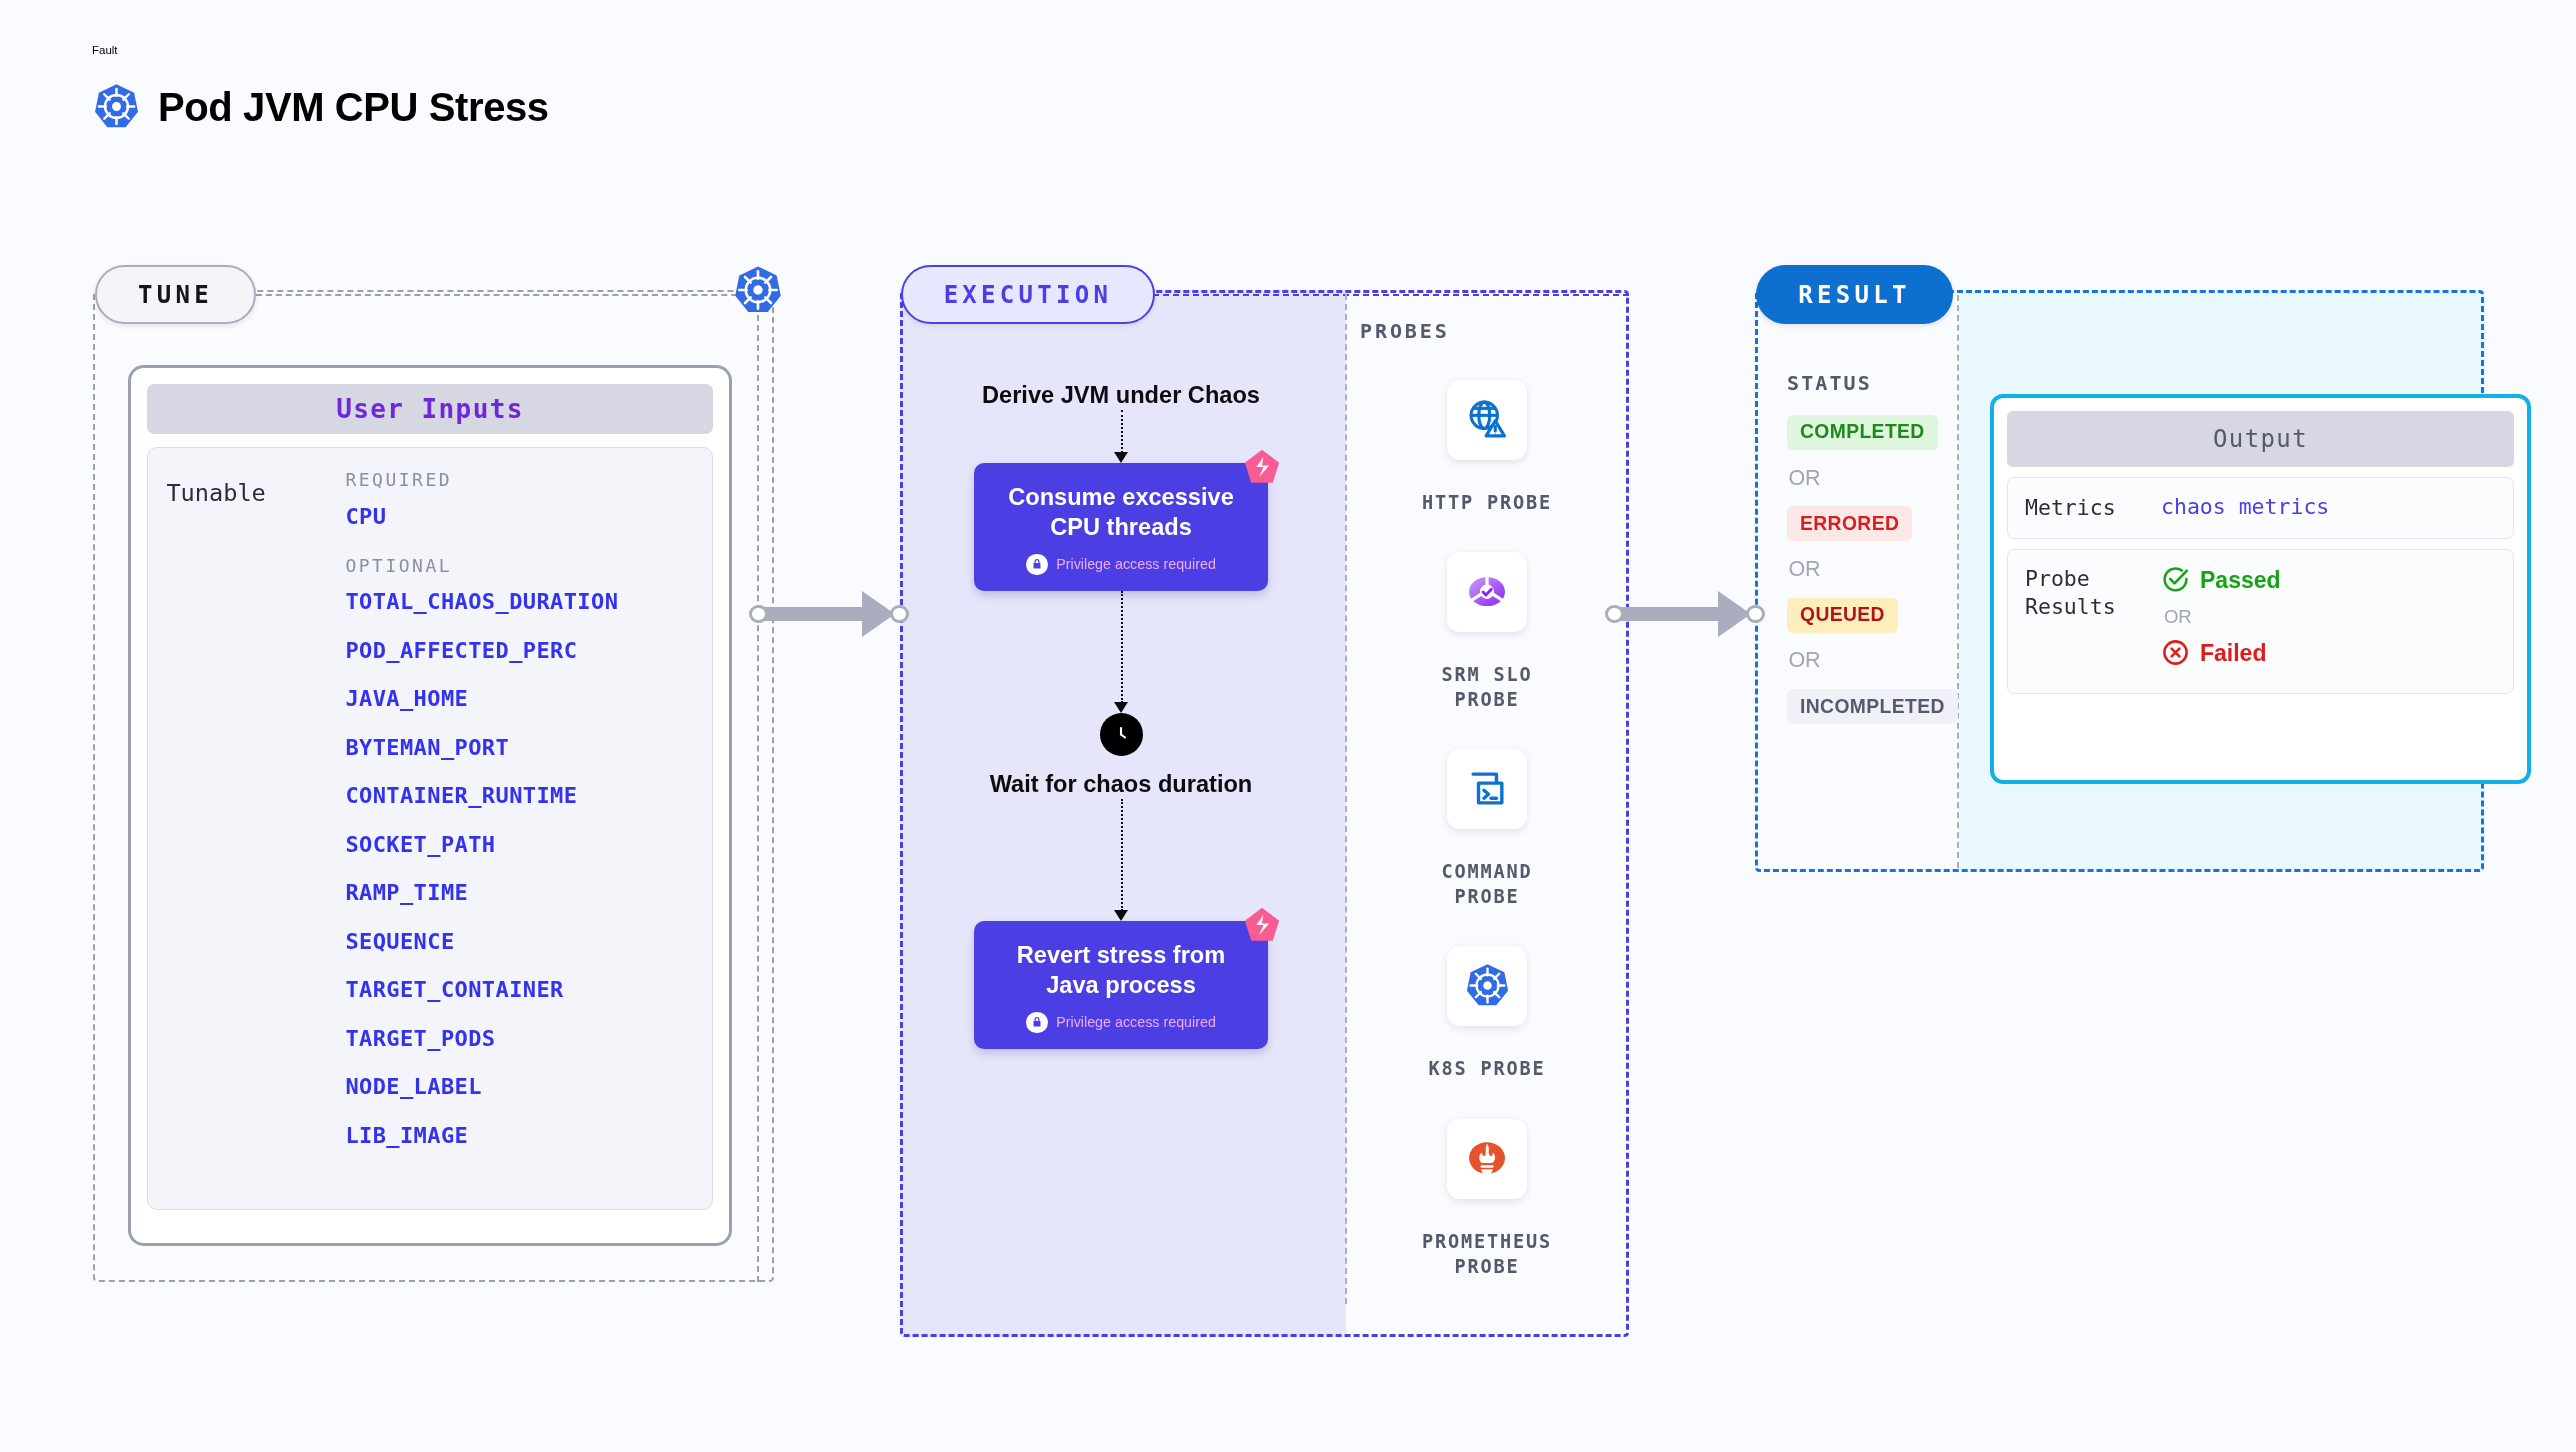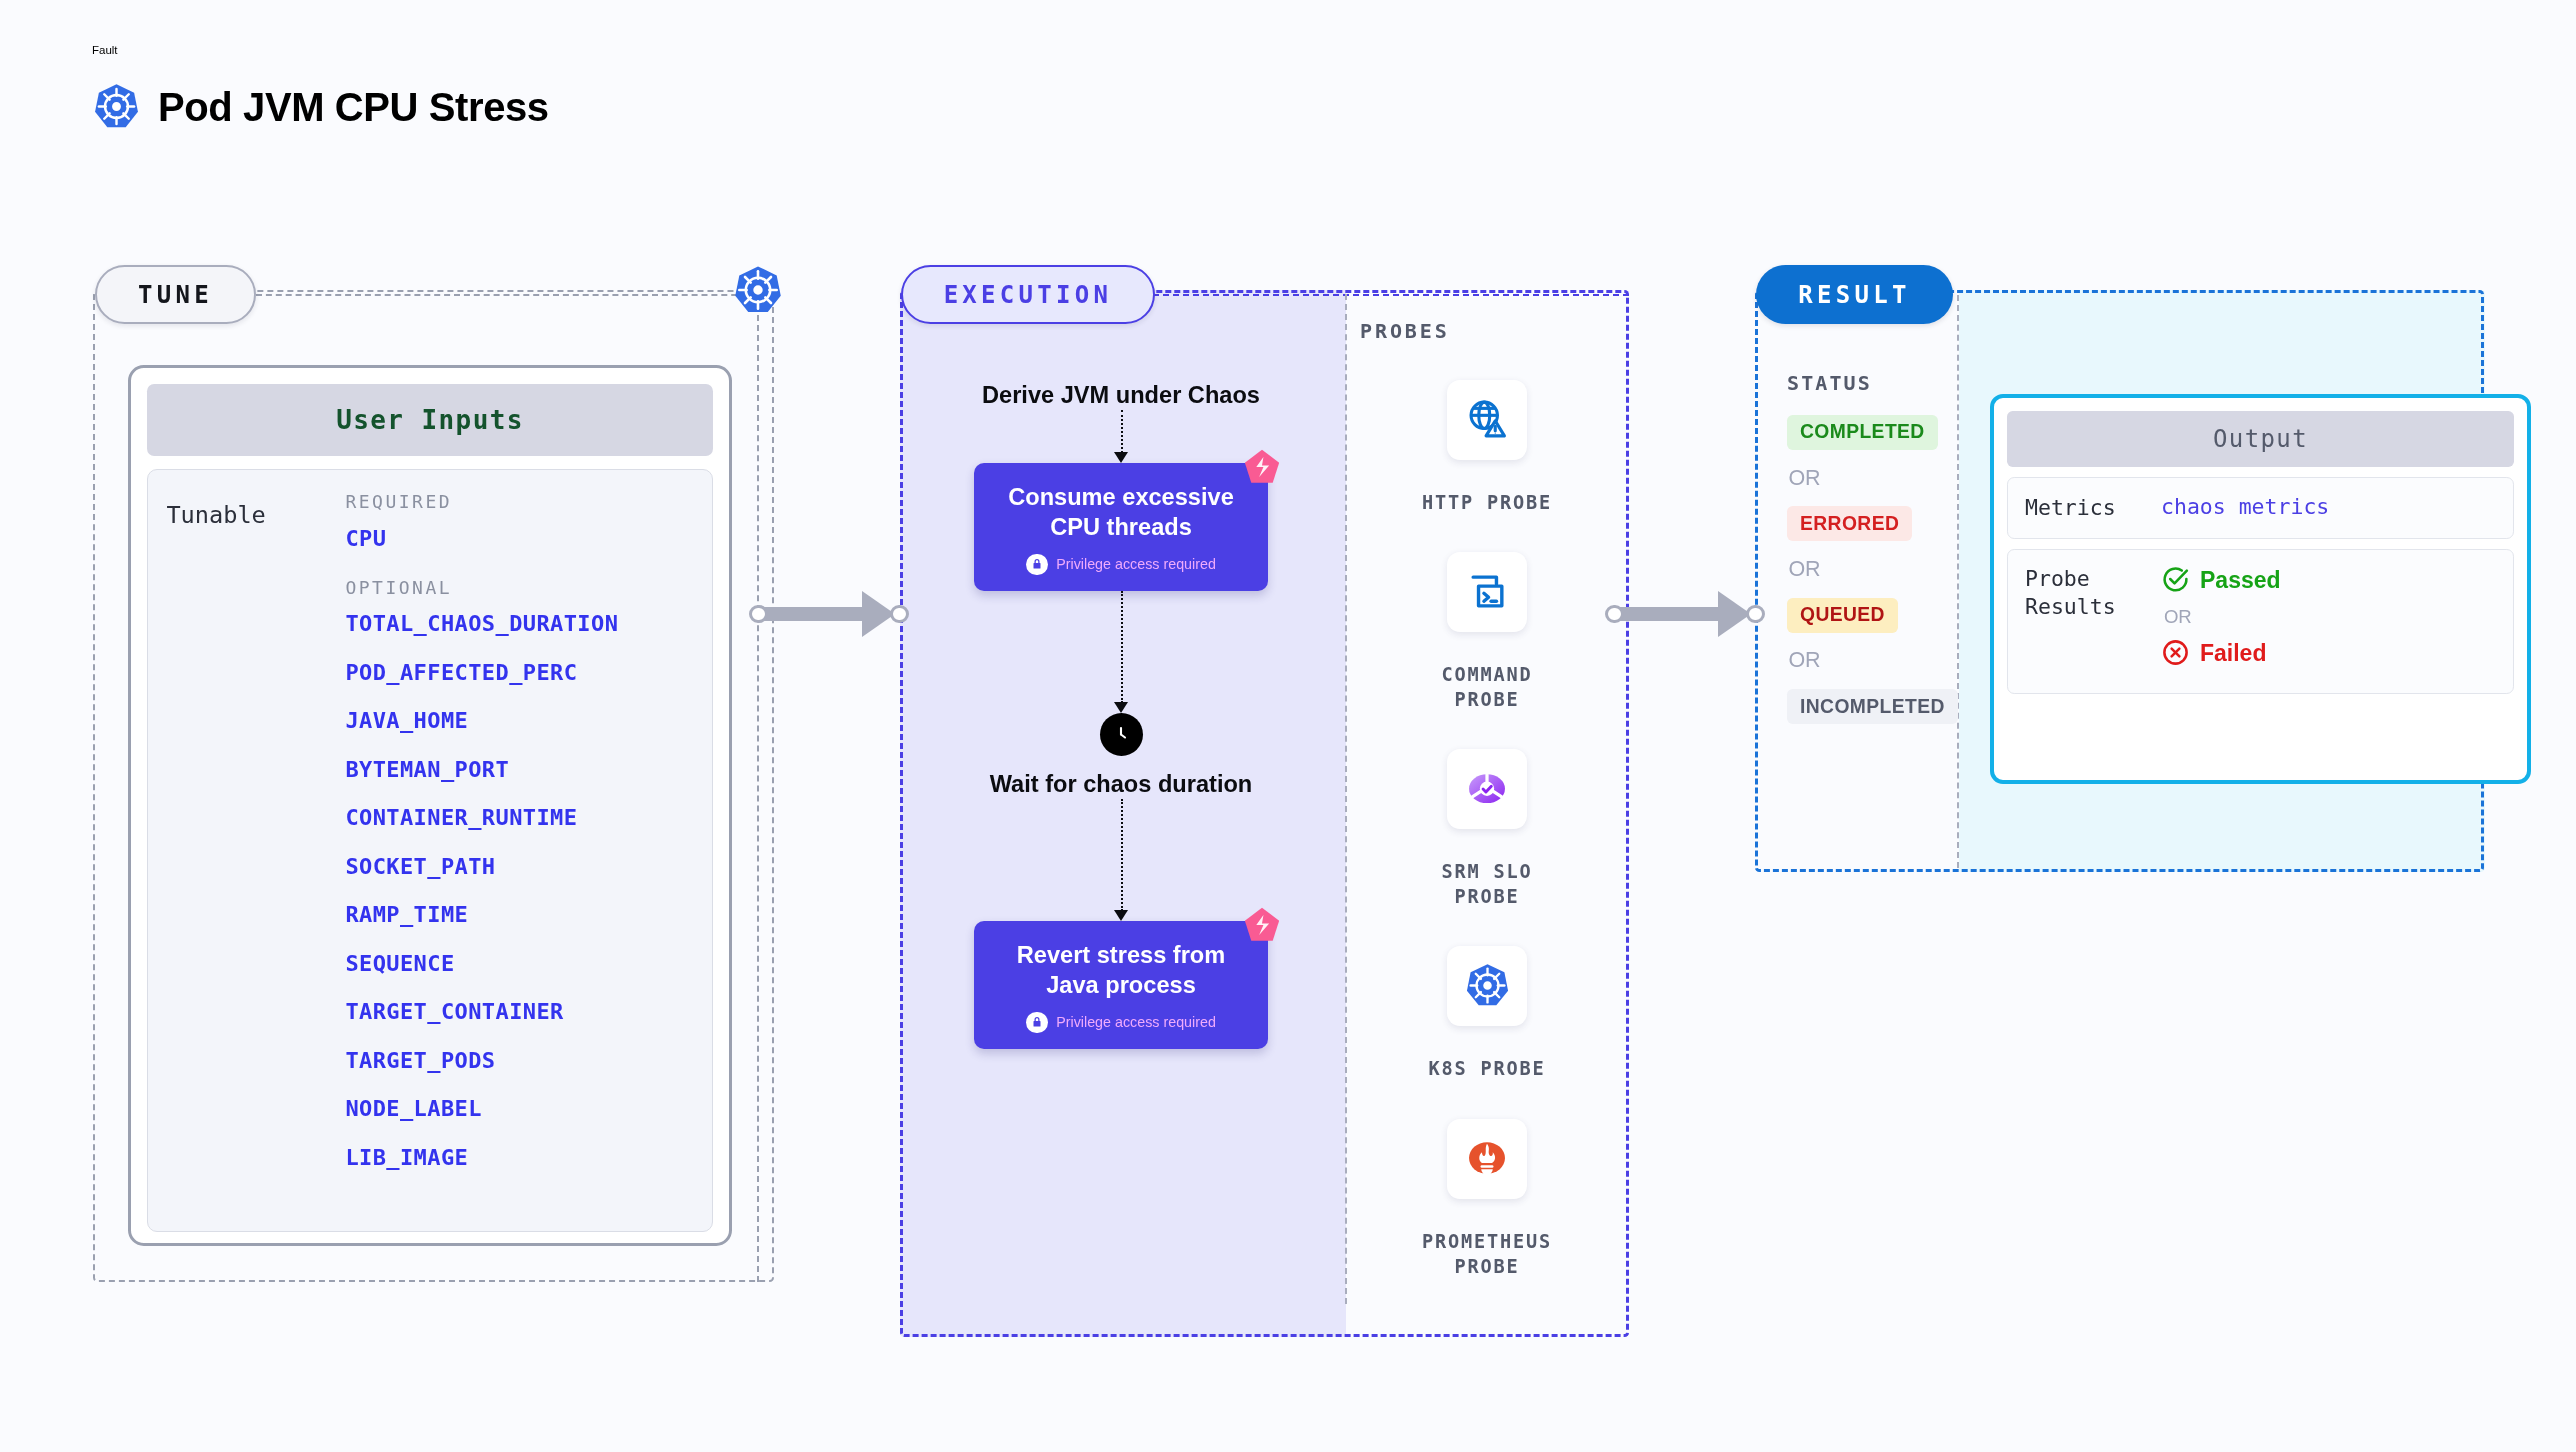--- a/index.html
+++ b/index.html
@@ -66,27 +66,27 @@
   }
   #user-inputs-card {
     position: absolute;
     left: 128px; top: 365px; width: 604px; height: 881px;
     background: #ffffff;
     border: 3.6px solid #9aa0b0;
     border-radius: 15.8px;
     padding: 15.8px;
   }
   #user-inputs-header {
-    height: 72px;
+    height: 50px;
     background: #d6d7e3;
     border-radius: 7.2px;
     display: flex; align-items: center; justify-content: center;
     font-family: "DejaVu Sans Mono", monospace;
     font-size: 26px; font-weight: 700;
-    color: #14532d; letter-spacing: 1.4px;
+    color: #6d28d9; letter-spacing: 1.4px;
   }
   #tunable-body {
     margin-top: 13px;
     height: calc(100% - 80px);
     background: #f3f5fa;
     border: 1.4px solid #dadde6;
     border-radius: 10px;
     display: flex;
     padding: 21.5px 18.6px;
   }
@@ -490,49 +490,49 @@
           <circle cx="16.5" cy="19.7" r="0.35" fill="#0b72d0" stroke="none"></circle>
         </svg>
       </span>
     </div>
     <div class="probe-name">HTTP PROBE</div>
   </div>
 
   <div class="probe-item">
     <div class="probe-tile">
       <span>
-        <svg width="43" height="43" viewBox="0 0 24 24" fill="none" stroke="#0b72d0" stroke-width="1.9" stroke-linecap="round" stroke-linejoin="round">
-          <path d="M4 4 h13 v4"></path>
-          <path d="M20 9 v11 H7 V9 Z"></path>
-          <path d="M10 13 l2.6 2.2 L10 17.4"></path>
-          <line x1="14" y1="17.4" x2="17" y2="17.4"></line>
-        </svg>
-      </span>
-    </div>
-    <div class="probe-name">COMMAND PROBE</div>
-  </div>
-
-  <div class="probe-item">
-    <div class="probe-tile">
-      <span>
         <svg width="46" height="46" viewBox="0 0 64 64">
           <defs>
             <linearGradient id="srmgrad" x1="0" y1="0" x2="1" y2="1">
               <stop offset="0%" stop-color="#c89cfb"></stop>
               <stop offset="100%" stop-color="#8b23f0"></stop>
             </linearGradient>
           </defs>
           <ellipse cx="32" cy="33" rx="25" ry="20" fill="url(#srmgrad)"></ellipse>
           <path d="M32 13 L32 30 M12 44 L26 35 M52 44 L38 35" stroke="#ffffff" stroke-width="4.5" stroke-linecap="round" fill="none"></path>
           <circle cx="32" cy="33" r="10" fill="#ffffff"></circle>
           <path d="M26.5 33.5 L30.5 37.5 L38 29.5" stroke="#8b23f0" stroke-width="4" fill="none" stroke-linecap="round" stroke-linejoin="round"></path>
         </svg>
       </span>
     </div>
     <div class="probe-name">SRM SLO PROBE</div>
+  </div>
+
+  <div class="probe-item">
+    <div class="probe-tile">
+      <span>
+        <svg width="43" height="43" viewBox="0 0 24 24" fill="none" stroke="#0b72d0" stroke-width="1.9" stroke-linecap="round" stroke-linejoin="round">
+          <path d="M4 4 h13 v4"></path>
+          <path d="M20 9 v11 H7 V9 Z"></path>
+          <path d="M10 13 l2.6 2.2 L10 17.4"></path>
+          <line x1="14" y1="17.4" x2="17" y2="17.4"></line>
+        </svg>
+      </span>
+    </div>
+    <div class="probe-name">COMMAND PROBE</div>
   </div>
 
   <div class="probe-item">
     <div class="probe-tile">
       <span>
         <svg width="47" height="47" viewBox="0 0 64 64">
           <path d="M32 3 L55 14 L60 39 L44 59 L20 59 L4 39 L9 14 Z" fill="#326ce5"></path>
           <g fill="none" stroke="#ffffff" stroke-width="3.2" stroke-linecap="round">
             <circle cx="32" cy="32" r="15"></circle>
             <circle cx="32" cy="32" r="4.2" fill="#ffffff"></circle>

